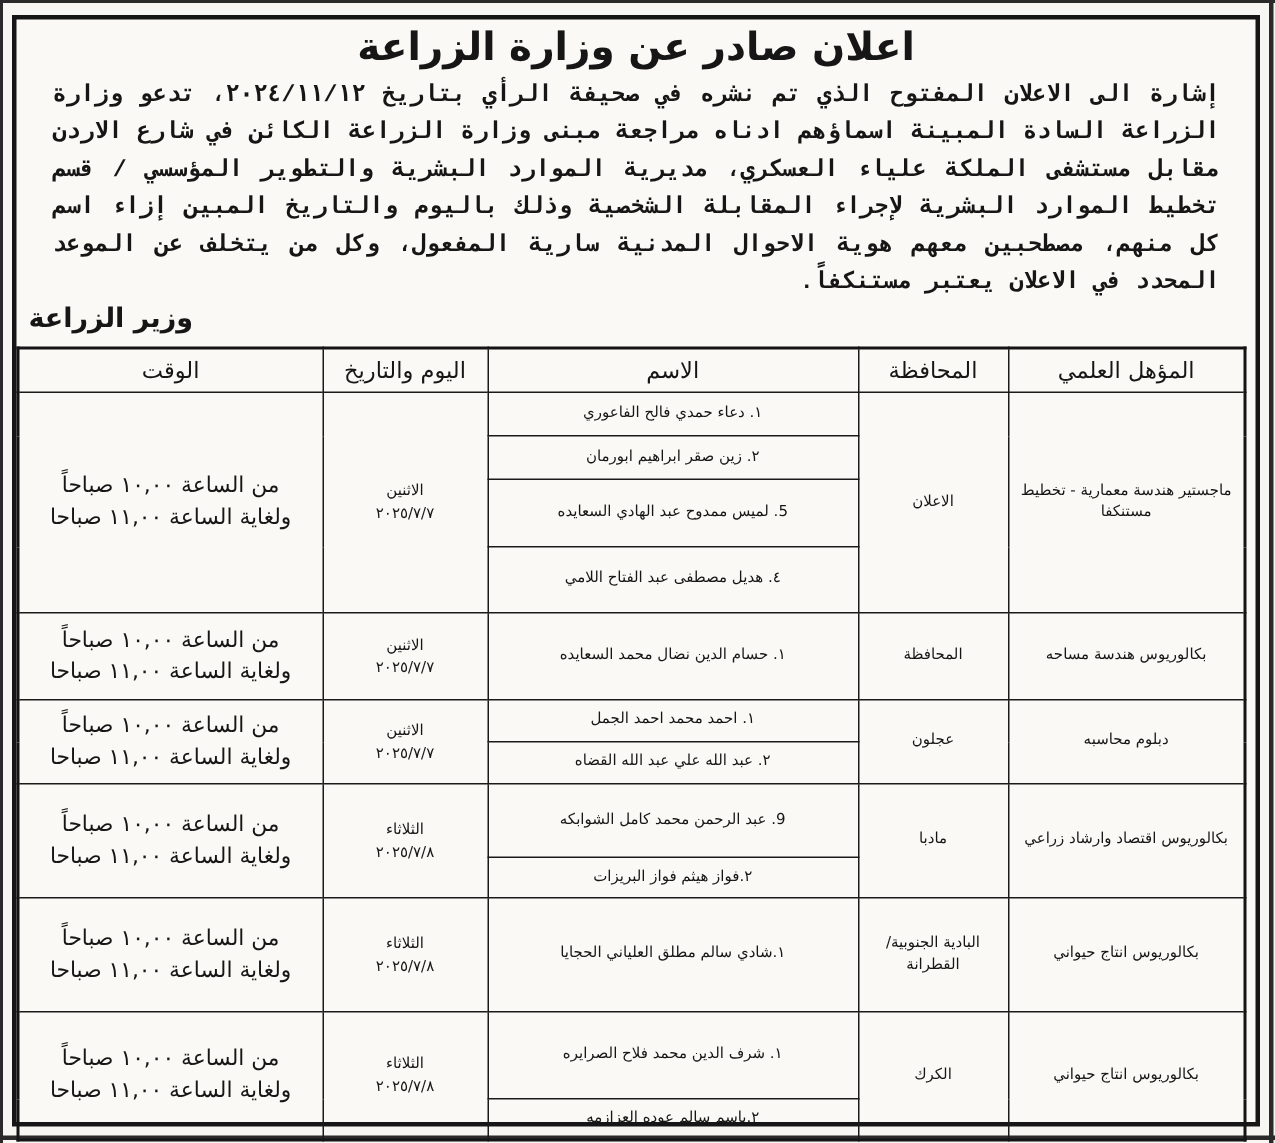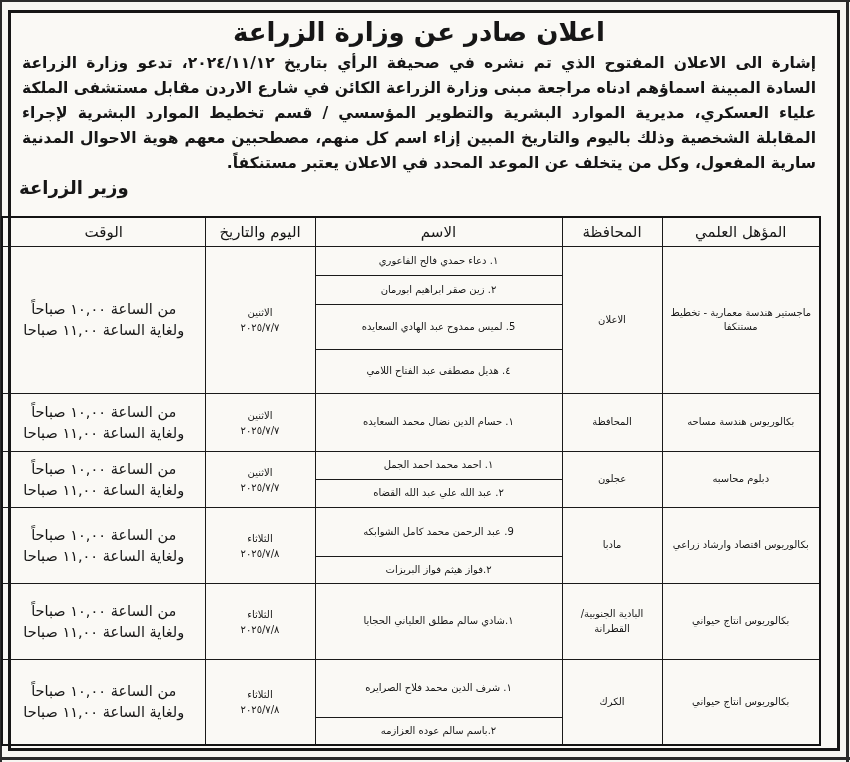--- a/index.html
+++ b/index.html
@@ -12,33 +12,33 @@
   }
   .rule{position:absolute;background:#2a2a2a;}
   .rule-top{top:0;left:0;width:850px;height:2px;}
   .rule-left{top:0;left:0;width:2px;height:762px;}
   .rule-right{top:0;left:846px;width:3px;height:762px;}
   .rule-bottom{top:757px;left:0;width:850px;height:3px;}
 
   .doc-box{
     position:absolute;left:8px;top:10px;width:832px;height:741px;
     border:3px solid #161616;background:#faf9f5;
-    box-sizing:border-box;padding:2px 16px 0 6px;
+    box-sizing:border-box;padding:2px 6px 0 6px;
   }
   .doc-title{
     text-align:center;font-weight:bold;font-size:26px;
     margin:2px 0 4px 0;letter-spacing:0;
   }
   .doc-body{
     font-size:15.5px;font-weight:bold;line-height:25px;
-    text-align:justify;margin:0 5px;
+    text-align:justify;margin:0 18px;font-family:Liberation Mono, monospace;
   }
   .signature{
     font-size:18px;font-weight:bold;text-align:left;
-    margin:1px 0 18px 2px;
+    margin:1px 0 8px 2px;
   }
   table.schedule{
     border-collapse:collapse;width:818px;margin:0 auto;
     table-layout:fixed;
   }
   table.schedule th, table.schedule td{
     border:1.6px solid #1a1a1a;
     text-align:center;vertical-align:middle;
     font-weight:normal;padding:2px 4px;
     overflow:hidden;

